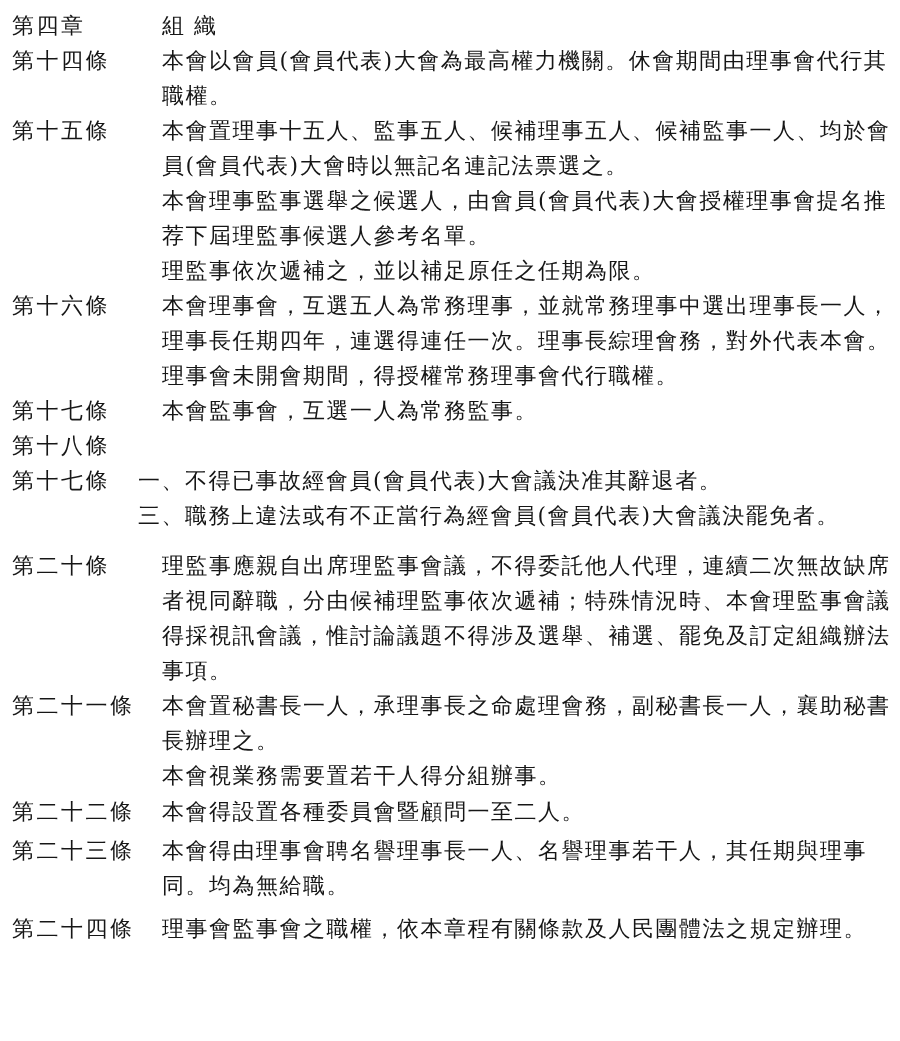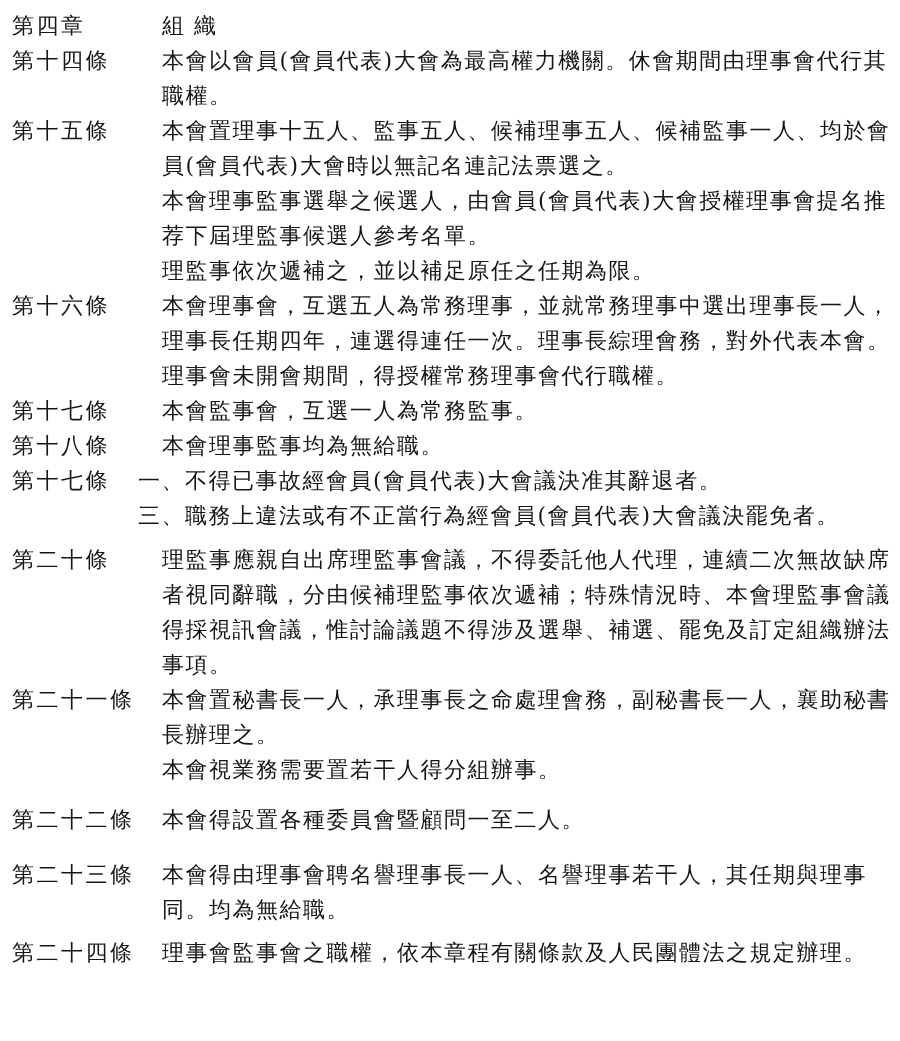--- a/index.html
+++ b/index.html
@@ -35,23 +35,23 @@
   }
   .line {
     font-size: 22px;
     line-height: 35px;
     letter-spacing: 1.5px;
     white-space: nowrap;
   }
   .outdent {
     margin-left: -24px;
   }
-  .gap-a { margin-top: 9px; }
-  .gap-b { margin-top: 15px; }
-  .gap-c { margin-top: 20px; }
+  .gap-a { margin-top: 15px; }
+  .gap-b { margin-top: 1px; }
+  .gap-c { margin-top: 4px; }
   .gap-d { margin-top: 8px; }
 </style>
 </head>
 <body>
 
 <div class="page">
 
   <div class="row">
     <div class="label">第四章</div>
     <div class="body">
@@ -89,23 +89,20 @@
 
   <div class="row">
     <div class="label">第十七條</div>
     <div class="body">
       <div class="line">本會監事會，互選一人為常務監事。</div>
     </div>
   </div>
 
   <div class="row">
     <div class="label">第十八條</div>
-    <div class="body">
-      <div class="line">本會理事監事均為無給職。</div>
-    </div>
   </div>
 
   <div class="row">
     <div class="label">第十七條</div>
     <div class="body">
       <div class="line outdent">一、不得已事故經會員(會員代表)大會議決准其辭退者。</div>
       <div class="line outdent">三、職務上違法或有不正當行為經會員(會員代表)大會議決罷免者。</div>
     </div>
   </div>
 

